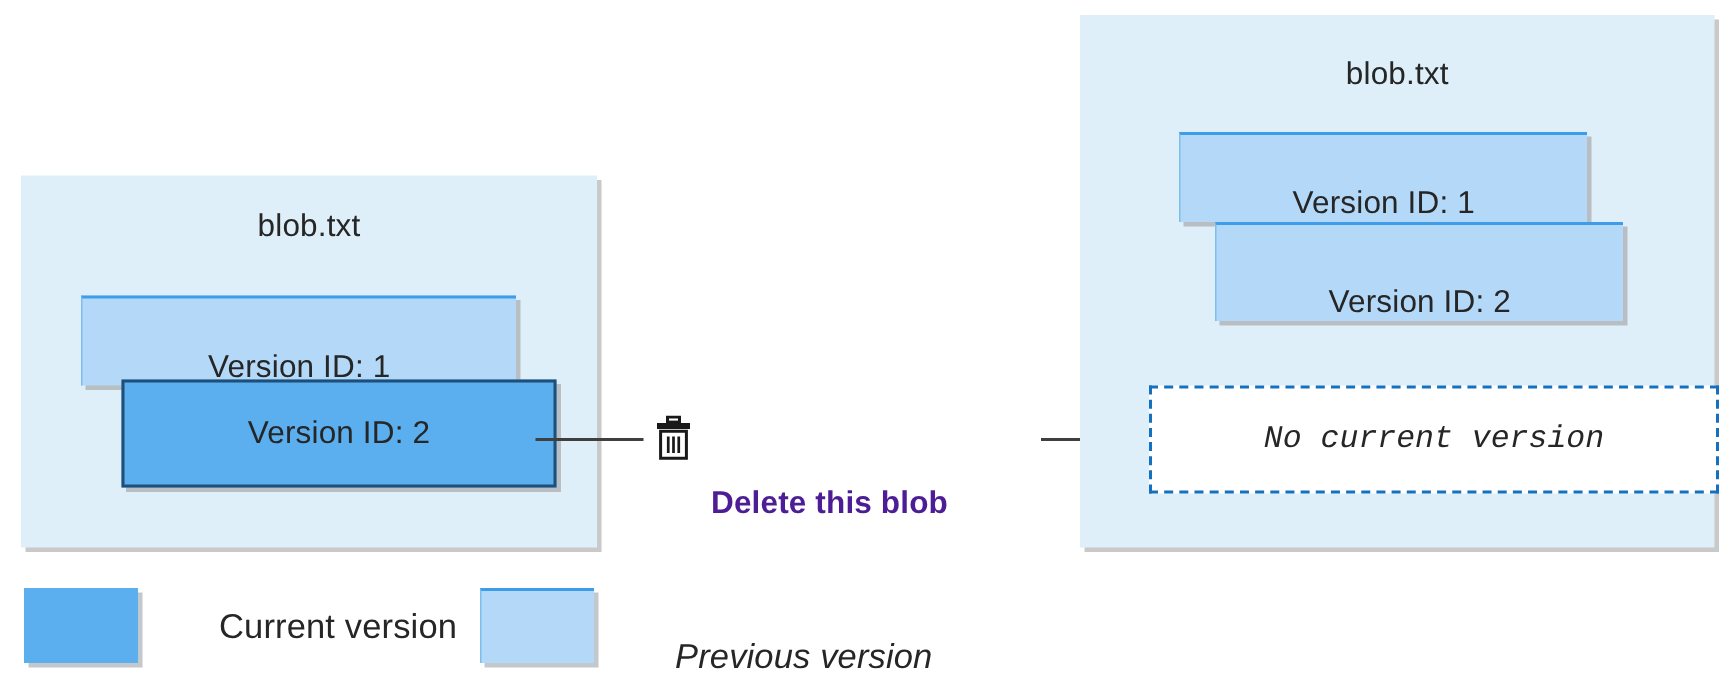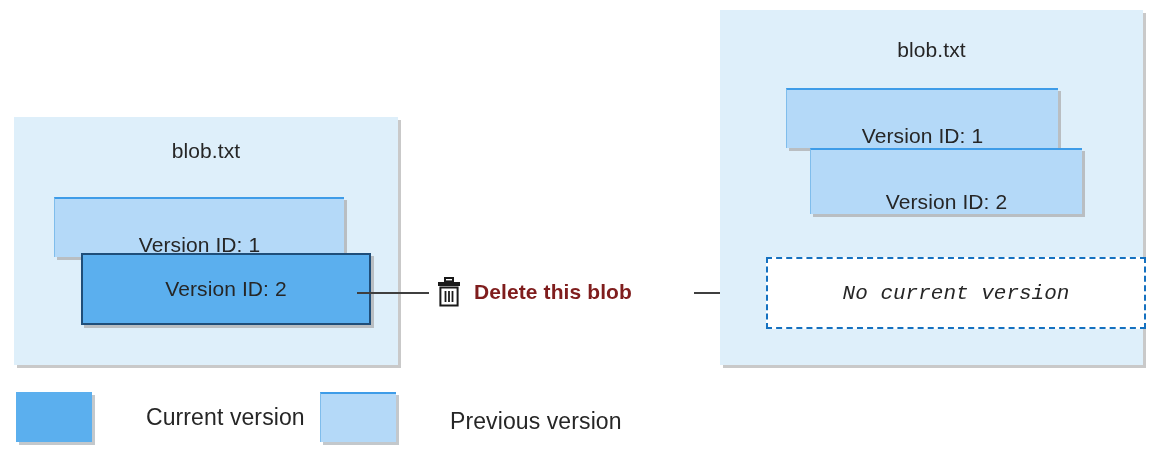--- a/index.html
+++ b/index.html
@@ -68,23 +68,24 @@
     font-size: 21px;
     font-style: italic;
     color: #262626;
   }
 
   
   .mid-label {
     position: absolute;
     font-size: 21px;
     font-weight: bold;
-    color: #7f1d1d;
+    color: #4c1d95;
     white-space: nowrap;
     letter-spacing: 0.1px;
+    margin-top: 44px;
   }
   .trash-icon {
     position: absolute;
     width: 26px;
     height: 30px;
   }
 
   
   .connector {
     position: absolute;
@@ -169,13 +170,13 @@
 
   <div class="dashed-box" style="left:46px; top:247px; width:380px; height:72px;font-family:Liberation Mono, monospace;">
     <span>No current version</span>
   </div>
 </div>
 
 <div class="legend-swatch current" style="left:16px; top:392px;"></div>
 <div class="legend-label" style="left:110px; top:404px;">Current version</div>
 
 <div class="legend-swatch previous" style="left:320px; top:392px;"></div>
-<div class="legend-label" style="left:414px; top:408px;">Previous version</div>
+<div class="legend-label" style="left:414px; top:424px;font-style:italic;">Previous version</div>
 
 </body></html>

